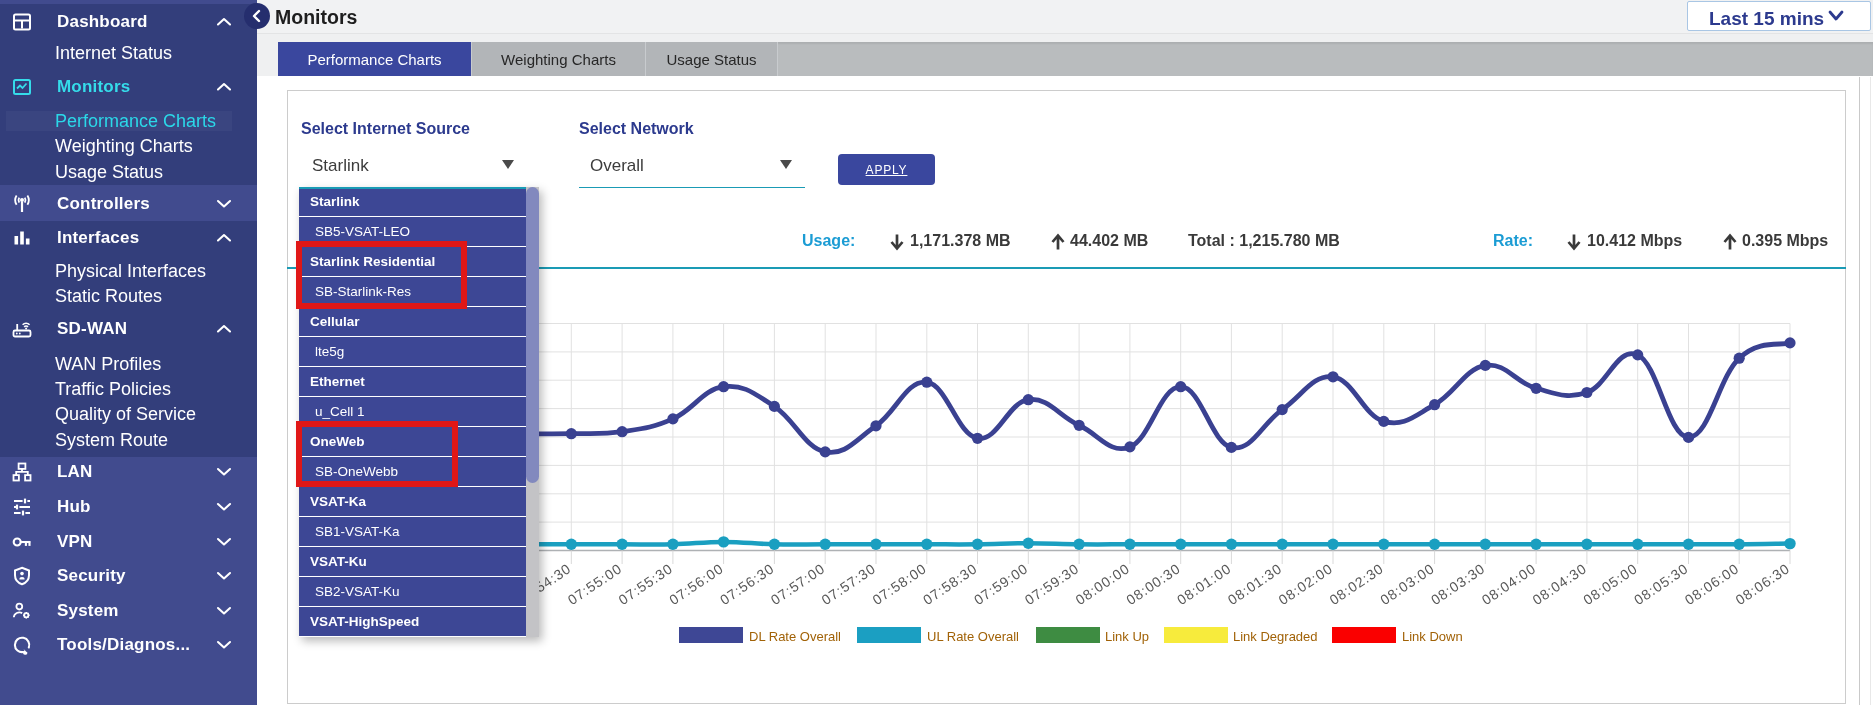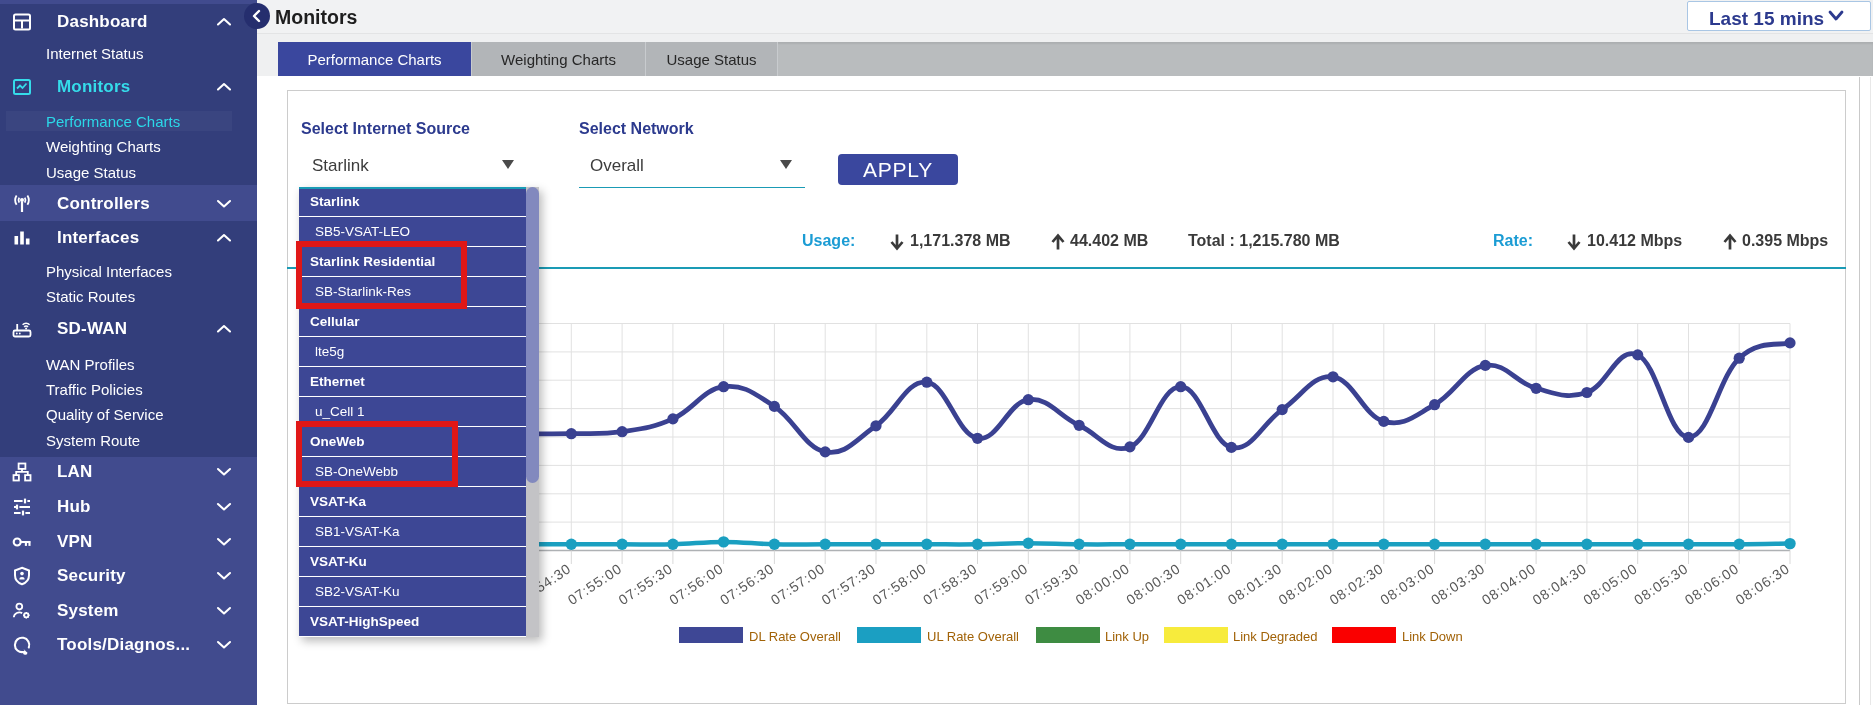--- a/index.html
+++ b/index.html
@@ -1,31 +1,31 @@
 <!DOCTYPE html>
 <html><head><meta charset="utf-8">
 <style>
 *{margin:0;padding:0;box-sizing:border-box;}
 html,body{width:1873px;height:705px;overflow:hidden;font-family:"Liberation Sans",sans-serif;background:#fff;}
 .abs{position:absolute;}
 #sidebar{position:absolute;left:0;top:0;width:257px;height:705px;background:#414B8E;}
 .sdark{position:absolute;left:0;width:257px;background:#333E7B;}
 .plabel{position:absolute;left:57px;font-size:17px;font-weight:bold;color:#fff;white-space:nowrap;transform:translateY(-50%);letter-spacing:.2px;}
-.slabel{position:absolute;left:46px;font-size:15px;color:#fff;white-space:nowrap;transform:translateY(-50%);}
+.slabel{position:absolute;left:55px;font-size:18px;color:#fff;white-space:nowrap;transform:translateY(-50%);}
 .sicon{position:absolute;left:12px;transform:translateY(-50%);}
 .schev{position:absolute;left:216px;transform:translateY(-50%);}
 #topband{position:absolute;left:257px;top:0;width:1616px;height:33px;background:#f1f2f3;}#topband2{position:absolute;left:257px;top:34px;width:1616px;height:8px;background:#eff0f1;}
 #titleline{position:absolute;left:257px;top:33px;width:1616px;height:1px;background:#e3e4e5;}
 #tabs{position:absolute;left:278px;top:42px;width:1595px;height:34px;background:#b9bcbe;box-shadow:inset 0 2px 2px rgba(0,0,0,.07);}
 .tab{position:absolute;top:42px;height:34px;display:flex;align-items:center;justify-content:center;font-size:15px;color:#272727;background:#b2b5b8;border-right:1px solid #c8cbce;}
 #panel{position:absolute;left:286.5px;top:89.5px;width:1559.5px;height:614.5px;background:#fff;border:1px solid #ccc;}
 .navlabel{position:absolute;font-size:16px;font-weight:bold;color:#2C3A8E;white-space:nowrap;}
 .selval{position:absolute;font-size:17px;color:#3c3c3c;white-space:nowrap;}
 .tri{position:absolute;width:0;height:0;border-left:6.5px solid transparent;border-right:6.5px solid transparent;border-top:9.5px solid #4a4a4a;}
-#apply{position:absolute;left:838px;top:154px;width:120px;height:31px;background:#3A479E;border-radius:4px;color:#fff;font-size:21px;letter-spacing:.8px;display:flex;align-items:center;justify-content:center;}
+#apply{position:absolute;left:838px;top:154px;width:97px;height:31px;background:#3A479E;border-radius:4px;color:#fff;font-size:12px;letter-spacing:.8px;display:flex;align-items:center;justify-content:center;text-decoration:underline;}
 .usage-cyan{position:absolute;font-size:16px;font-weight:bold;color:#1B9CD4;white-space:nowrap;}
 .usage-dark{position:absolute;font-size:16px;font-weight:bold;color:#3a3a3a;white-space:nowrap;}
 #tealhr{position:absolute;left:287px;top:267px;width:1558.5px;height:1.5px;background:#1A9BB5;}
 .lgsw{position:absolute;top:627px;width:64px;height:16px;}
 .lgtx{position:absolute;top:629px;font-size:13px;color:#a16207;white-space:nowrap;}
 #dropdown{position:absolute;left:299px;top:187px;width:240px;height:450px;box-shadow:3px 4px 9px rgba(0,0,0,.28);z-index:20;}
 .ditem{position:absolute;left:0;width:227px;height:30px;background:#3D4795;border-bottom:1.5px solid #fff;color:#fff;display:flex;align-items:center;font-size:13.5px;}
 .dhead{font-weight:bold;padding-left:11px;}
 .dchild{padding-left:16px;}
 #sbtrack{position:absolute;left:227px;top:0;width:13px;height:450px;background:#c3c3c6;}

